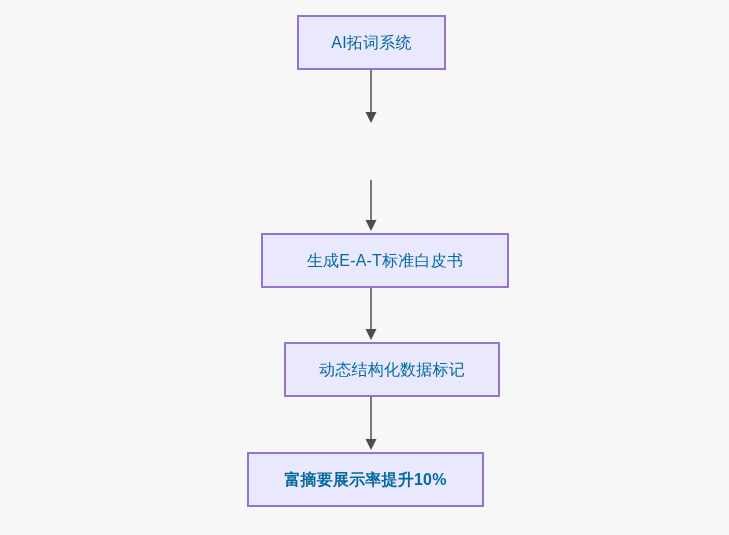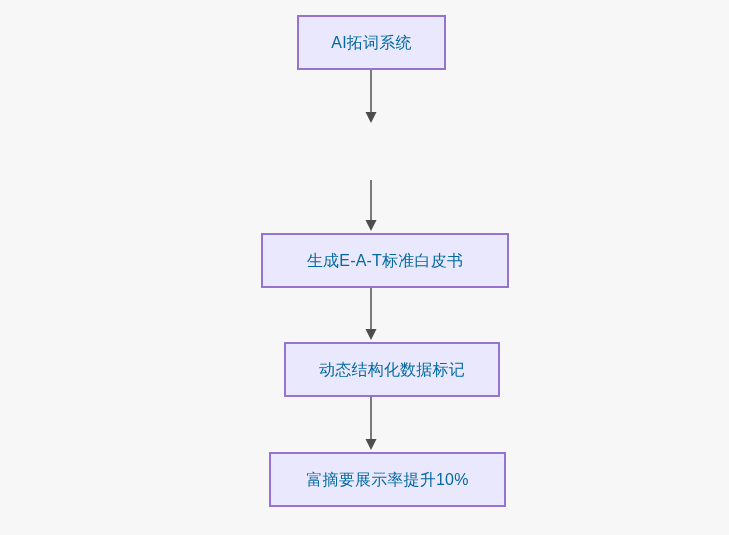--- a/index.html
+++ b/index.html
@@ -41,21 +41,21 @@
   }
   .edge svg {
     display: block;
     overflow: visible;
   }
   
   #node-0 { left: 297px; top: 15px;  width: 149px; }
   #node-1 { left: 276px; top: 125px; width: 190px; }
   #node-2 { left: 261px; top: 233px; width: 248px; }
   #node-3 { left: 264px; top: 342px; width: 216px; margin-left: 20px; }
-  #node-4 { left: 269px; top: 452px; width: 237px; }
+  #node-4 { left: 247px; top: 452px; width: 237px; font-weight: bold; }
 
   #edge-0 { left: 360px; top: 70px;  height: 55px; }
   #edge-1 { left: 360px; top: 180px; height: 53px; }
   #edge-2 { left: 360px; top: 288px; height: 54px; }
   #edge-3 { left: 360px; top: 397px; height: 55px; }
 </style>
 </head>
 <body>
 
 <div id="flowchart">

